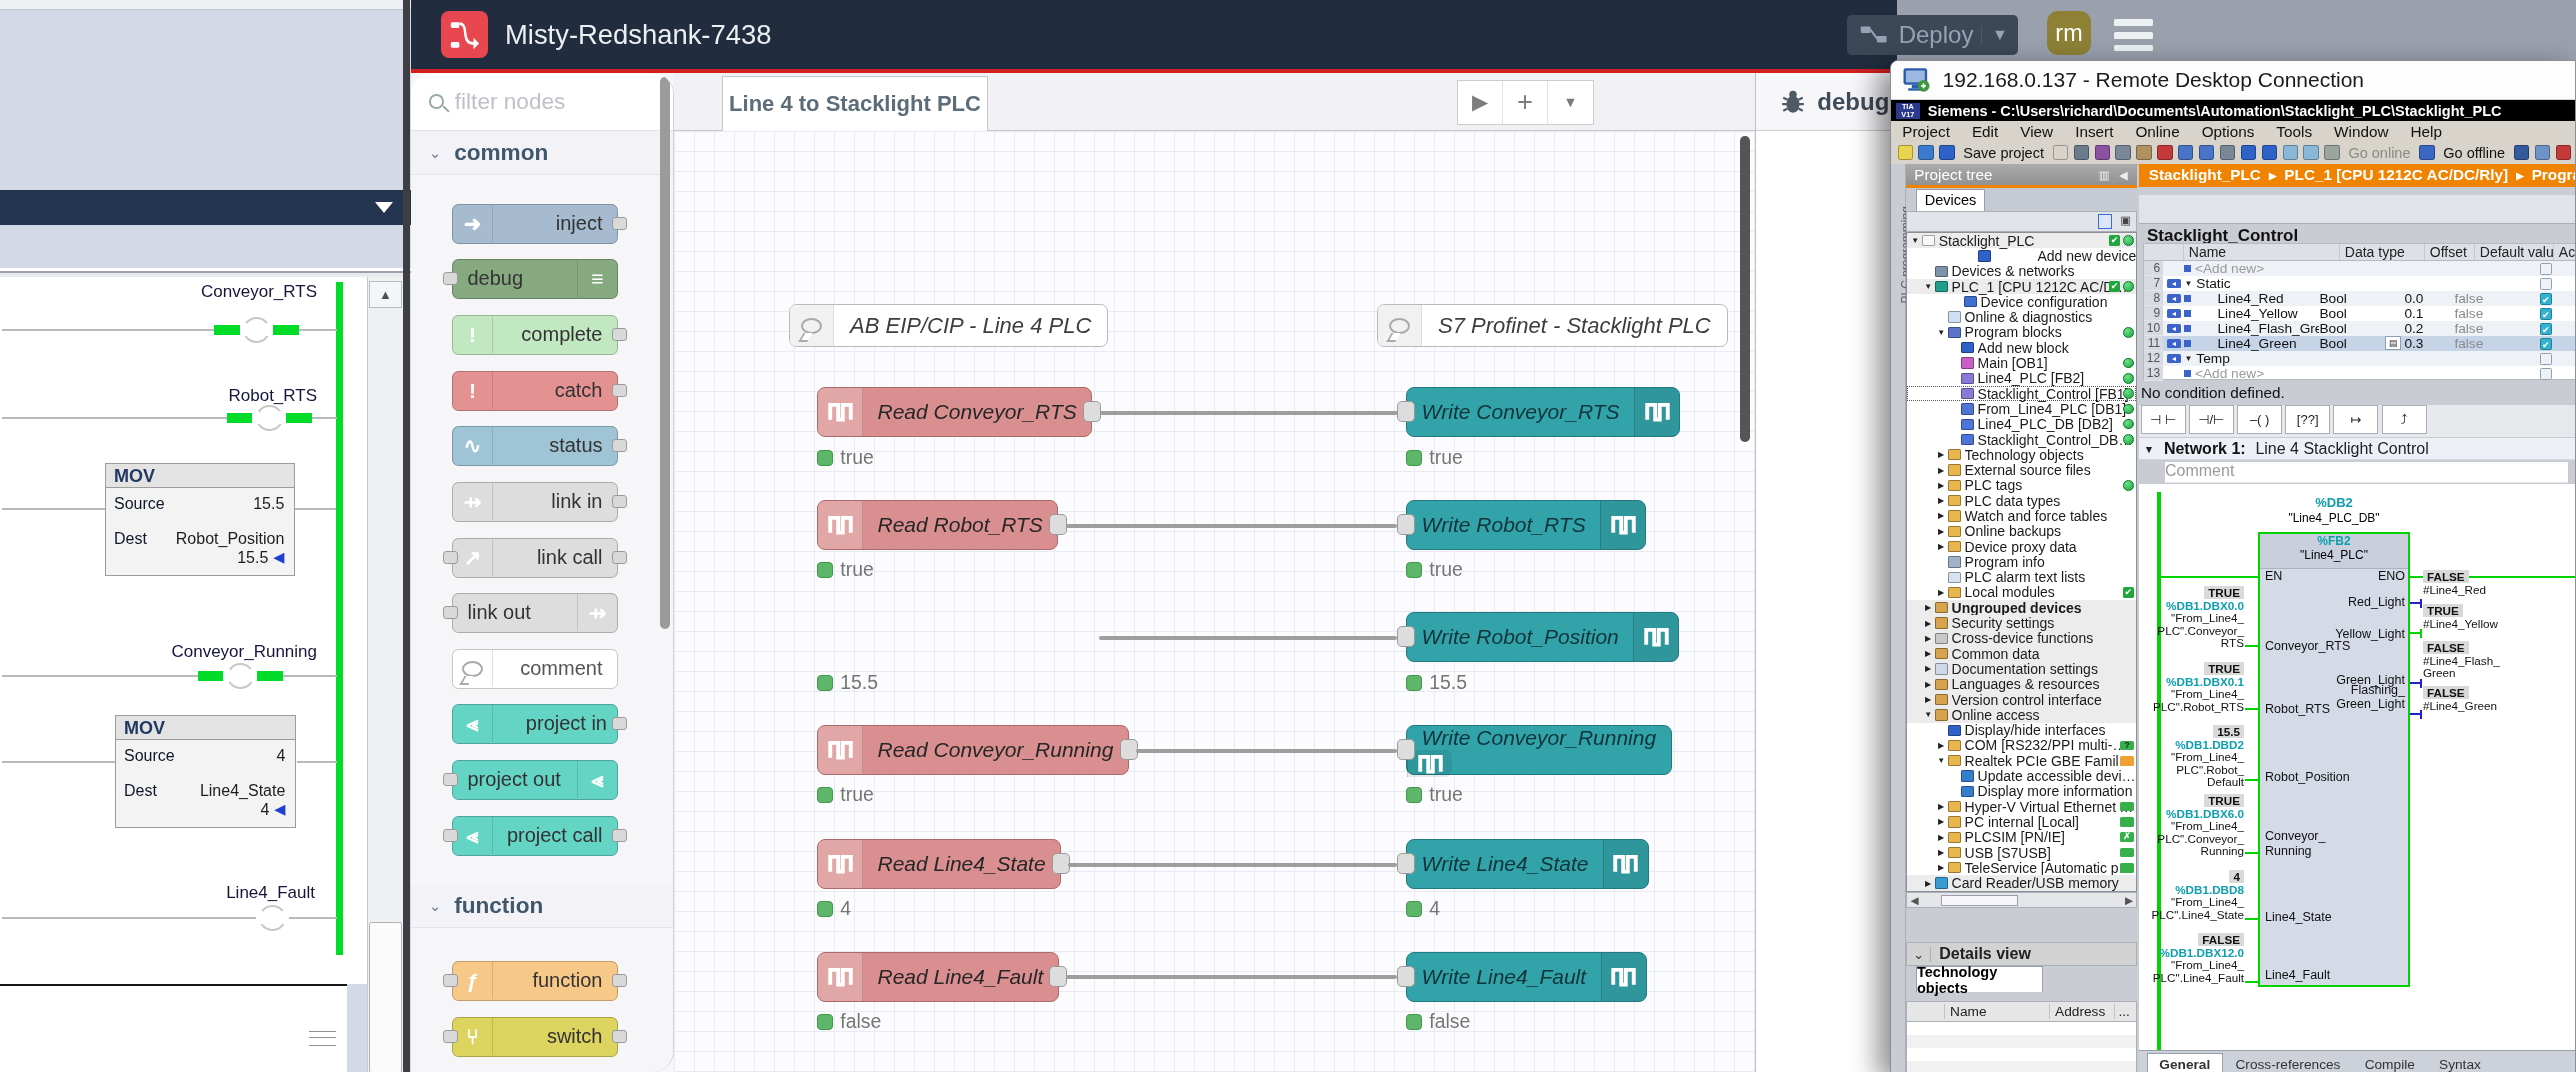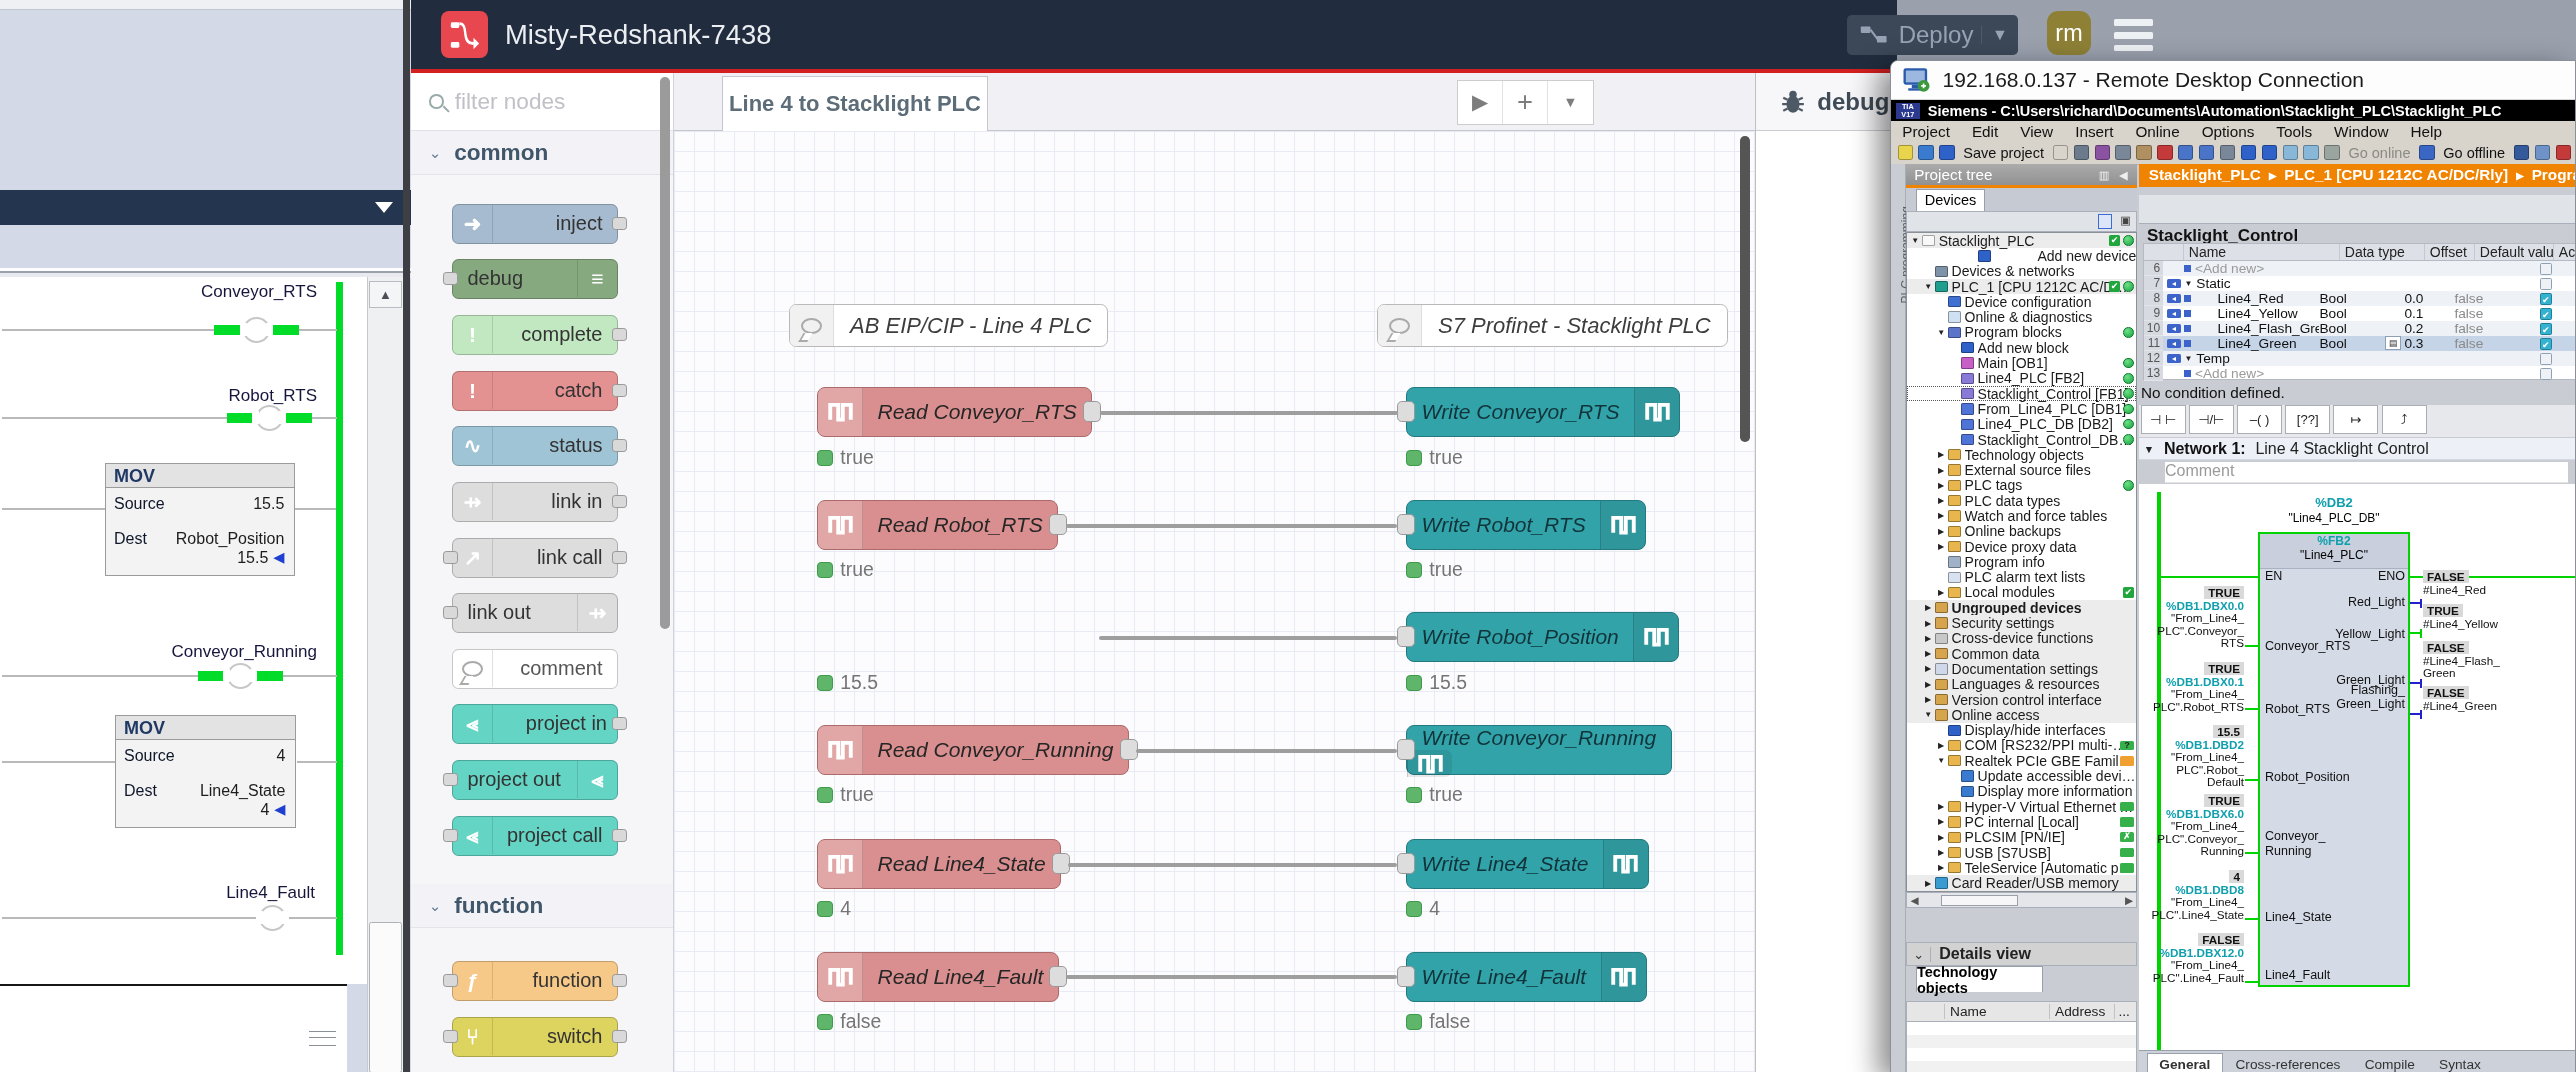--- a/index.html
+++ b/index.html
@@ -43,21 +43,21 @@
   #nr-title { position:absolute; left:94px; top:19.4px; color:#eceff2; font-size:27.4px; }
   #nr-deploy { position:absolute; left:1436px; top:14.5px; width:171px; height:40px; background:#3c4858; border-radius:4.8px; display:flex; align-items:center; color:#97a3b4; }
   #nr-deploy .dep-label { font-size:24px; margin-left:11.3px; }
   #nr-deploy .dep-caret { margin-left:auto; width:37px; text-align:center; font-size:16px; border-left:0.8px solid #4c5a6c; }
   #nr-avatar { position:absolute; left:1636px; top:11.3px; width:44px; height:44px; background:#8e8136; border-radius:11.3px; color:#fff; font-size:23.4px; display:flex; align-items:center; justify-content:center; }
   #nr-menu { position:absolute; left:1703px; top:19.4px; width:39px; height:32px; display:flex; flex-direction:column; justify-content:space-between; }
   #nr-menu div { height:6.5px; background:#eef1f4; border-radius:1.6px; }
   #nr-redline { position:absolute; left:0; top:69px; width:1479px; height:4px; background:#d21f1f; }
 
   
-  #nr-palette { position:absolute; left:0; top:73px; width:263px; height:999px; background:#f6f6f9; border-right:0.8px solid #d2d2da; overflow:hidden; }
+  #nr-palette { position:absolute; left:0; top:73px; width:263px; height:999px; background:#f6f6f9; border-right:0.8px solid #d2d2da; overflow:hidden;border-radius:21px; }
   #nr-search { position:absolute; left:0; top:0; width:263px; height:58px; background:#fff; border-bottom:0.8px solid #e1e1e8; display:flex; align-items:center; }
   #nr-search .mag { width:14.5px; height:14.5px; border:2.4px solid #9aa; border-radius:50%; margin-left:18px; position:relative; }
   #nr-search .mag:after { content:""; position:absolute; left:11.3px; top:11.3px; width:8px; height:2.4px; background:#9aa; transform:rotate(45deg); }
   #nr-search input { border:0; outline:none; font-size:22.6px; color:#555; margin-left:11.3px; width:194px; background:transparent; }
   #nr-search input::placeholder { color:#c0c0c8; }
   .pal-cat { position:absolute; left:0; width:263px; height:44px; background:#f2f2f7; border-bottom:0.8px solid #e3e3ea; display:flex; align-items:center; gap:13px; padding-left:18px; }
   .pal-cat .chev { color:#6b7f93; font-size:14.5px; }
   .pal-cat .lbl { color:#40566a; font-weight:bold; font-size:22.6px; }
   .pal-pill { position:absolute; left:41px; width:166px; height:40px; border:1.6px solid rgba(0,0,0,.22); border-radius:6.5px; font-size:20px; color:#333; }
   .pal-pill .picon { position:absolute; top:0; width:40px; height:37px; display:flex; align-items:center; justify-content:center; color:#fff; font-weight:bold; font-size:21px; }
@@ -694,21 +694,21 @@
         </div>
         <div class="trow band" style="padding-left: 16px;">
           <div class="exp">▼</div>
           <div class="ticn" style="background: rgb(31, 158, 142); border: 0.8px solid rgba(0, 0, 0, 0.35);"></div>
           <div class="tlbl">PLC_1 [CPU 1212C AC/DC/Rly]</div>
           <div class="right">
             <div class="gcheck">✔</div>
             <div class="gdot"></div>
           </div>
         </div>
-        <div class="trow" style="padding-left: 29px;">
+        <div class="trow" style="padding-left: 29px; margin-left: 16px;">
           <div class="exp"></div>
           <div class="ticn" style="background: rgb(63, 111, 208); border: 0.8px solid rgba(0, 0, 0, 0.35);"></div>
           <div class="tlbl">Device configuration</div>
           <div class="right"></div>
         </div>
         <div class="trow" style="padding-left: 29px;">
           <div class="exp"></div>
           <div class="ticn" style="background: rgb(207, 224, 242); border: 0.8px solid rgba(0, 0, 0, 0.35);"></div>
           <div class="tlbl">Online &amp; diagnostics</div>
           <div class="right"></div>

